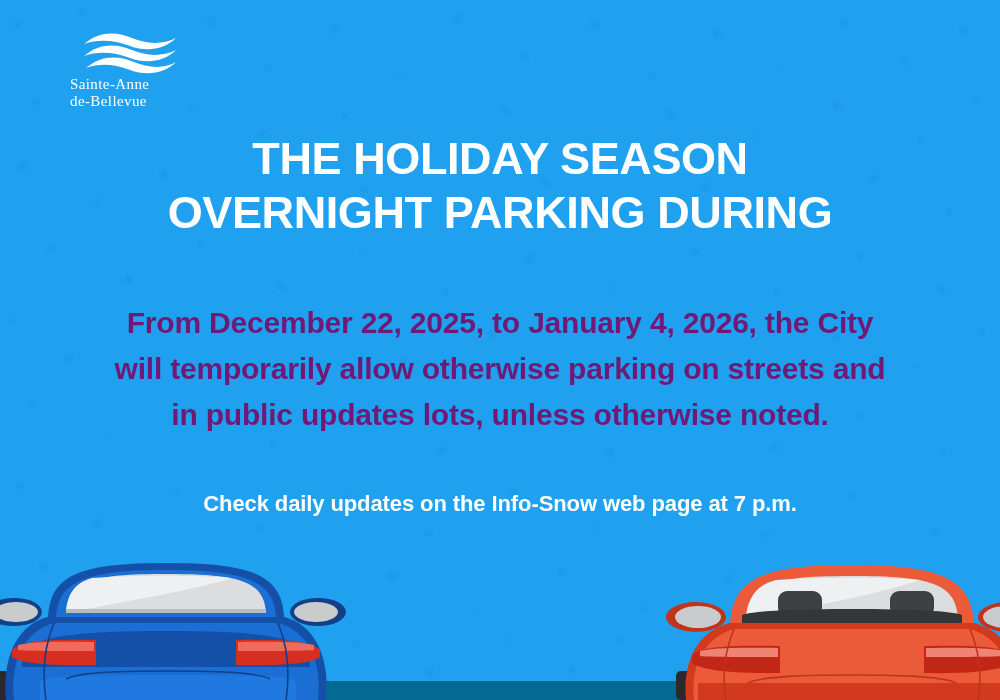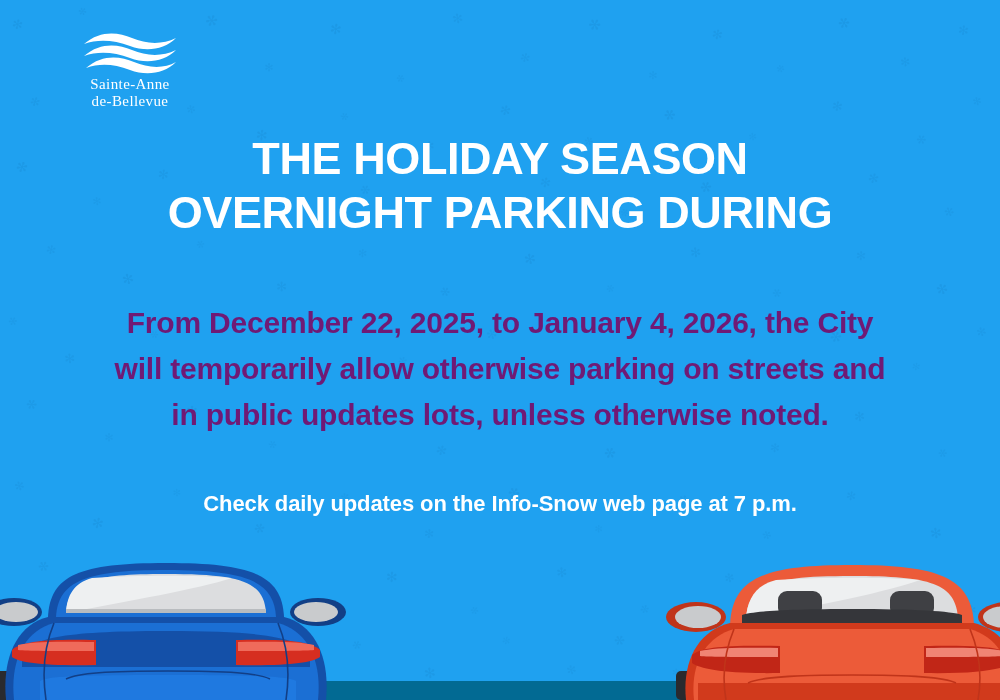--- a/index.html
+++ b/index.html
@@ -48,21 +48,20 @@
     height: 19px;
     background: #026a93;
   }
 
   
   #logo-block {
     position: absolute;
     left: 70px;
     top: 28px;
     width: 120px;
-    text-align: center;
     z-index: 6;
   }
   #logo-waves { display: block; margin: 0 auto; }
   .logo-line {
     display: block;
     color: #ffffff;
     font-family: "Liberation Serif", "DejaVu Serif", serif;
     font-size: 15px;
     letter-spacing: .4px;
     line-height: 17px;

